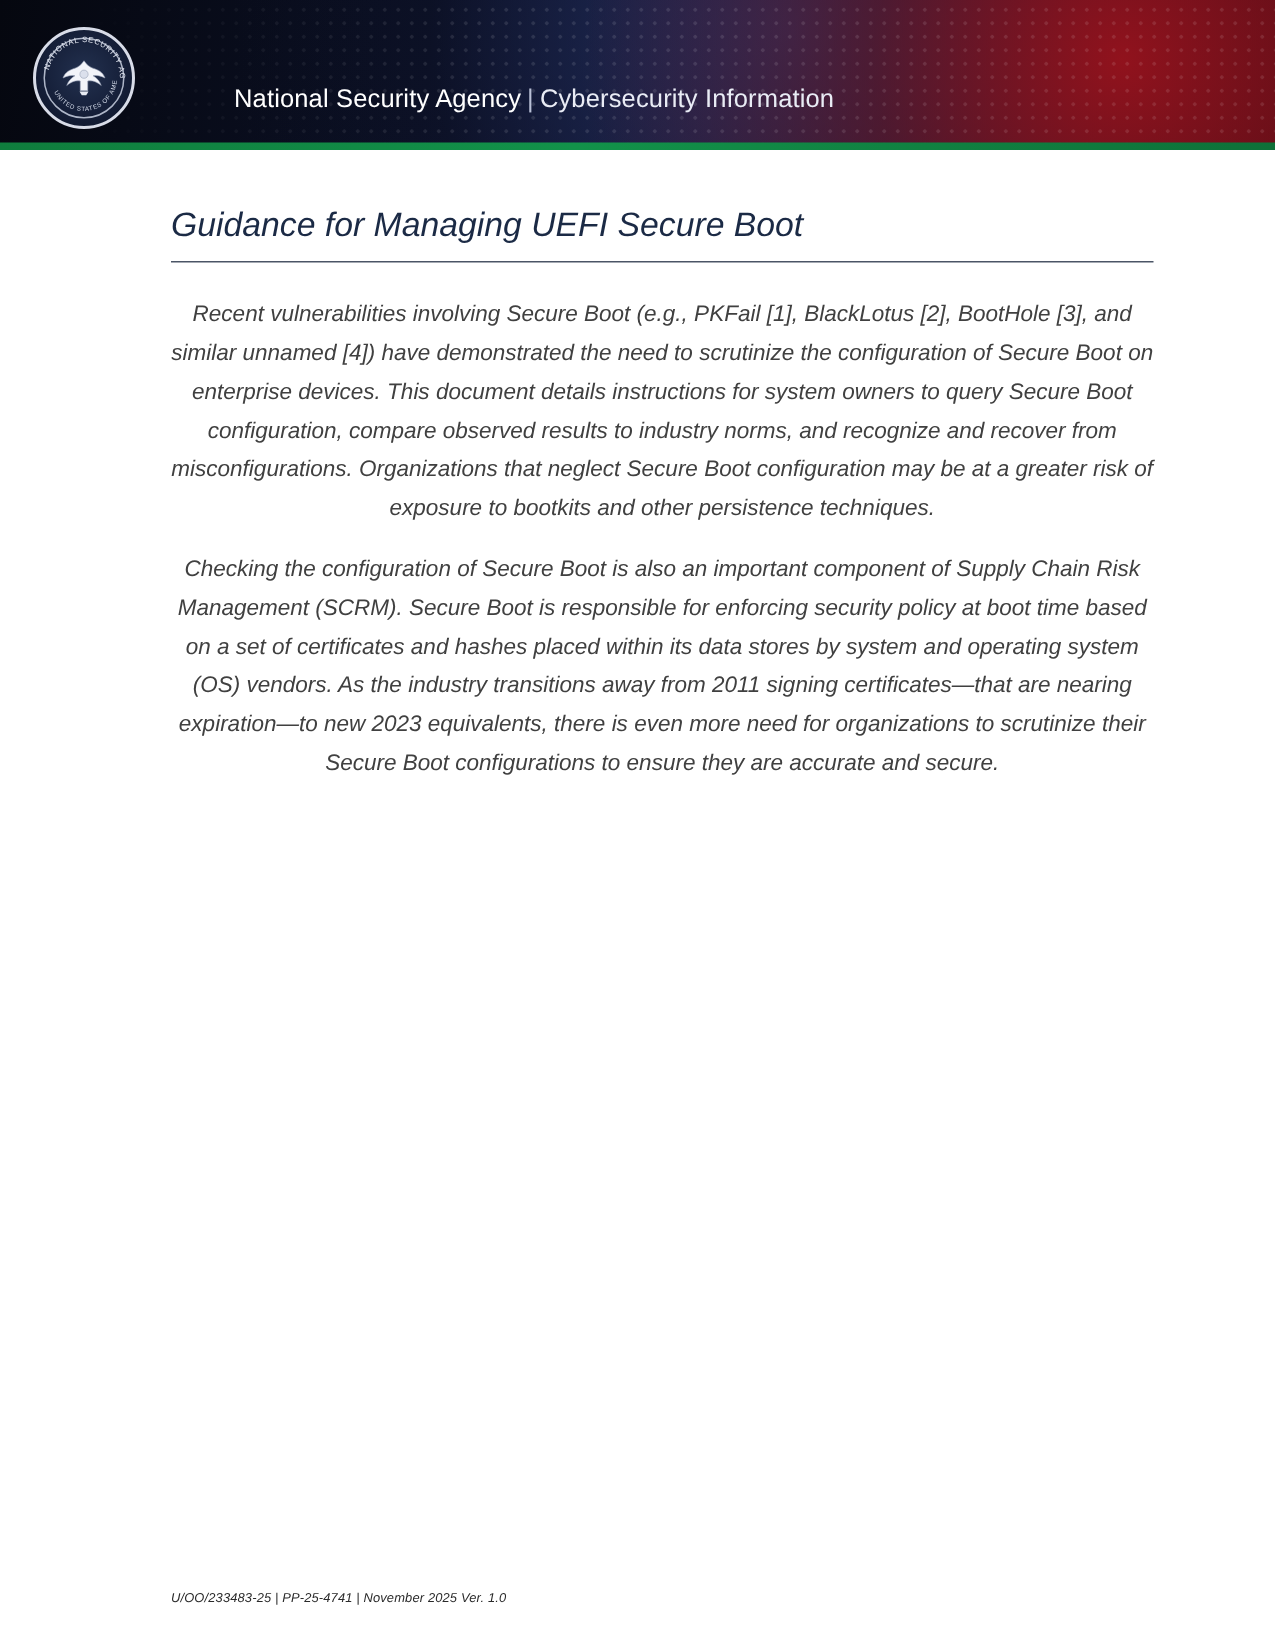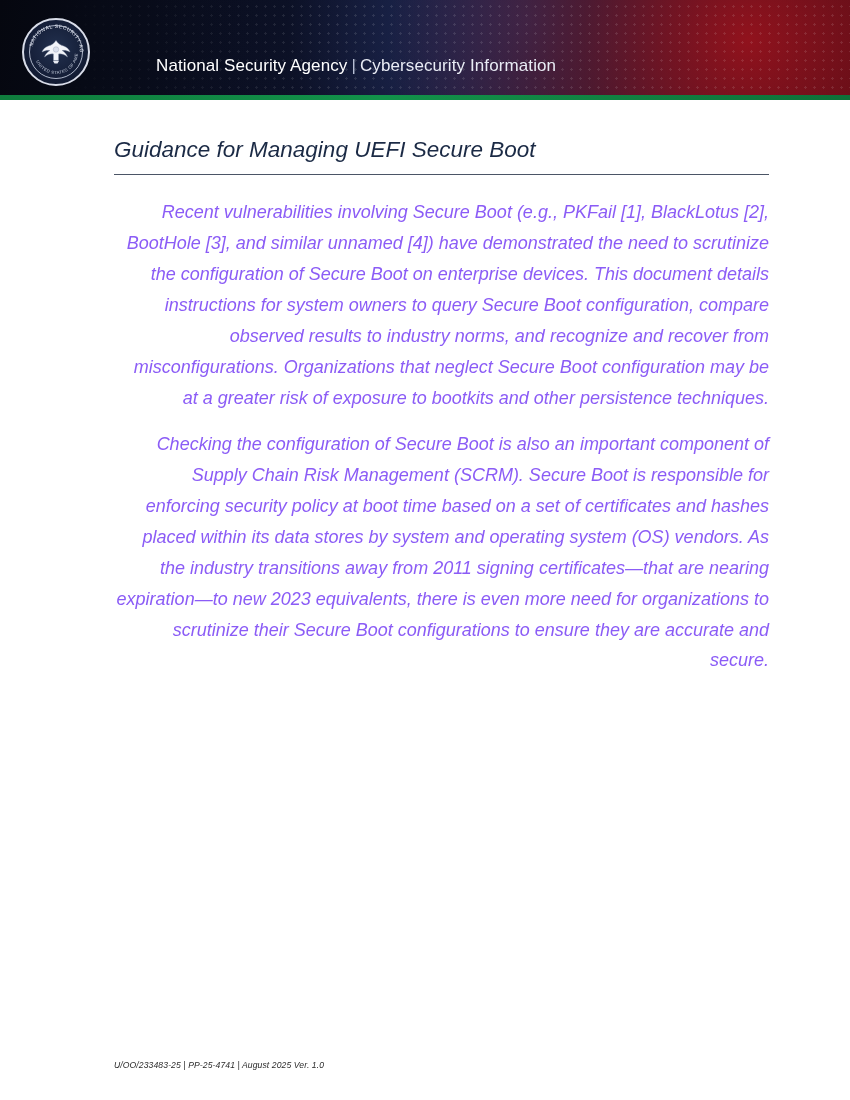--- a/index.html
+++ b/index.html
@@ -126,25 +126,25 @@
     margin: 0 0 22px 0;
     width: 655px;
   }
   .section-head {
     font-size: 17px;
     font-weight: bold;
     color: #1b2a45;
     margin: 0 0 12px 0;
   }
   p.body-text {
-    font-size: 18px;
+    font-size: 15px;
     line-height: 1.72;
     margin: 0 0 15px 0;
-    color: #8b5cf6;
-    text-align: right;
+    color: #404040;
+    text-align: center;
   }
   .footer {
     position: absolute;
     left: 98px;
     top: 960px;
     font-size: 8.6px;
     color: #2a2a2a;
     letter-spacing: 0.1px;
   }
 </style>
@@ -186,14 +186,14 @@
 </div>
 
 <div class="page">
   <div class="content">
     <h1 class="doc-title">Guidance for Managing UEFI Secure Boot</h1>
     <hr class="title-rule">
     <p class="body-text">Recent vulnerabilities involving Secure Boot (e.g., PKFail [1], BlackLotus [2], BootHole [3], and similar unnamed [4]) have demonstrated the need to scrutinize the configuration of Secure Boot on enterprise devices. This document details instructions for system owners to query Secure Boot configuration, compare observed results to industry norms, and recognize and recover from misconfigurations. Organizations that neglect Secure Boot configuration may be at a greater risk of exposure to bootkits and other persistence techniques.</p>
     <p class="body-text">Checking the configuration of Secure Boot is also an important component of Supply Chain Risk Management (SCRM). Secure Boot is responsible for enforcing security policy at boot time based on a set of certificates and hashes placed within its data stores by system and operating system (OS) vendors. As the industry transitions away from 2011 signing certificates—that are nearing expiration—to new 2023 equivalents, there is even more need for organizations to scrutinize their Secure Boot configurations to ensure they are accurate and secure.</p>
   </div>
 
-  <div class="footer">U/OO/233483-25 | PP-25-4741 | August 2025 Ver. 1.0</div>
+  <div class="footer">U/OO/233483-25 | PP-25-4741 | November 2025 Ver. 1.0</div>
 </div>
 
 </body></html>

